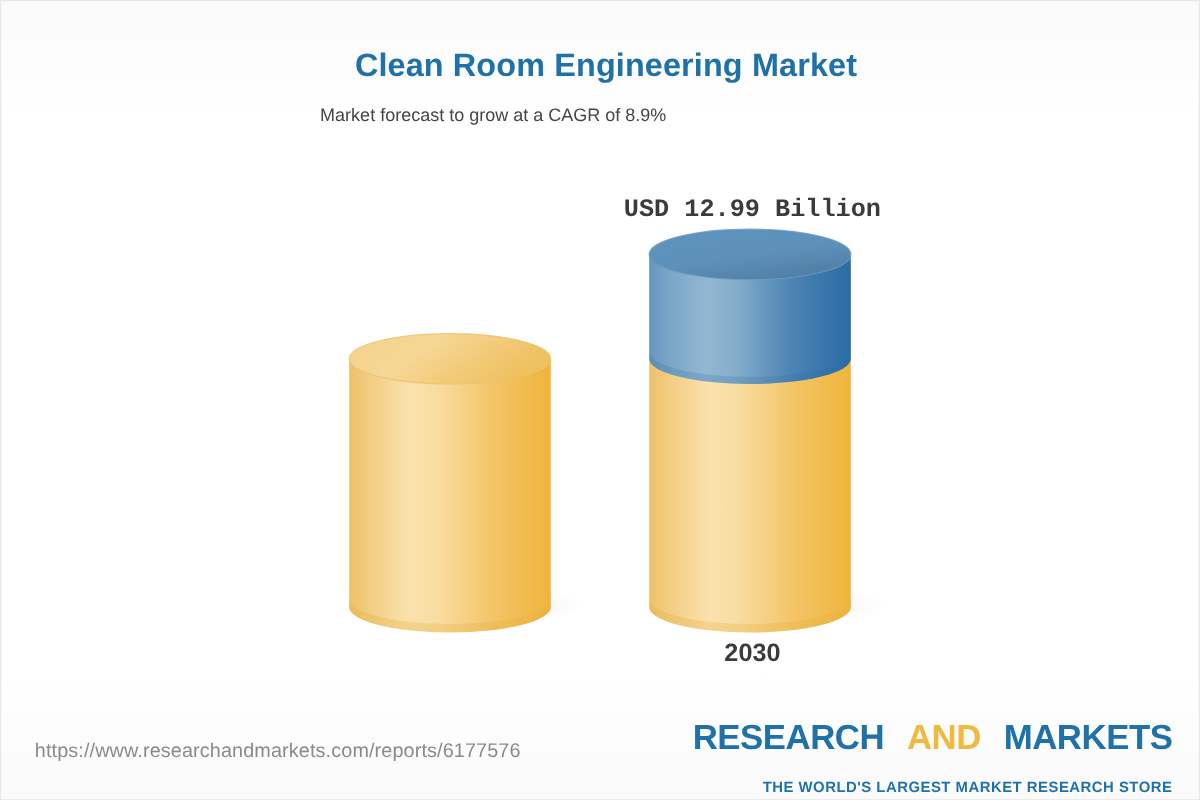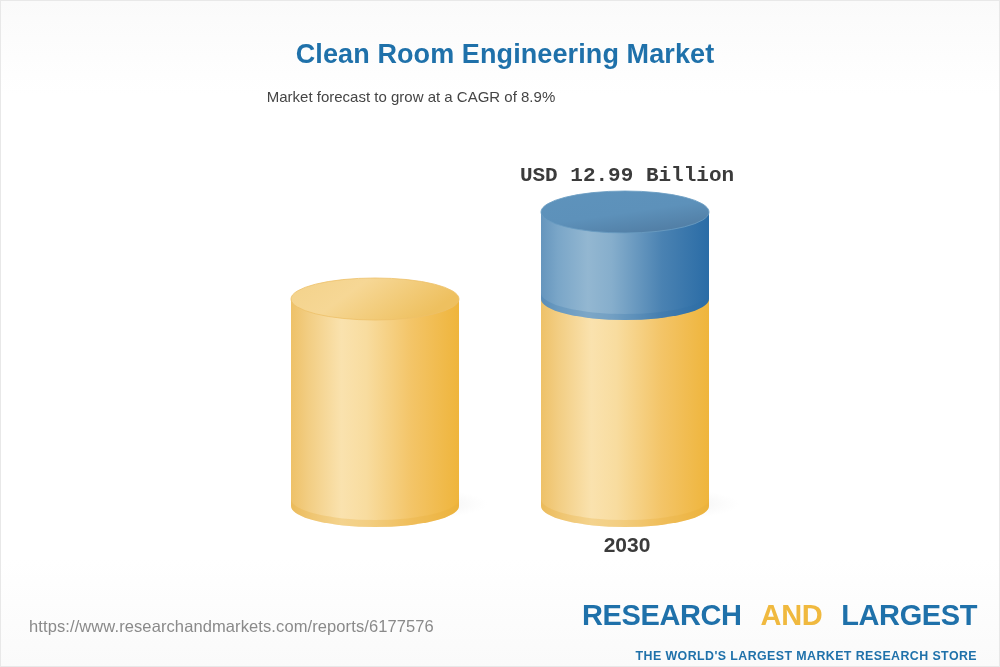--- a/index.html
+++ b/index.html
@@ -199,17 +199,17 @@
     </svg>
 
     <div class="value-label v2030">USD 12.99 Billion</div>
 
     <div class="cat-label c2030">2030</div>
   </div>
 
   <div class="source-url">https://www.researchandmarkets.com/reports/6177576</div>
 
   <div class="logo">
-    <div class="logo-main"><span class="blue">RESEARCH</span><span class="gold" style="margin: 0px 19px;">AND</span><span class="blue">LARGEST</span></div>
+    <div class="logo-main"><span class="blue">RESEARCH</span><span class="gold" style="margin: 0px 19px;">AND</span><span class="blue">MARKETS</span></div>
     <div class="logo-tag">THE WORLD'S LARGEST MARKET RESEARCH STORE</div>
   </div>
 
 </div>
 
 </body></html>

